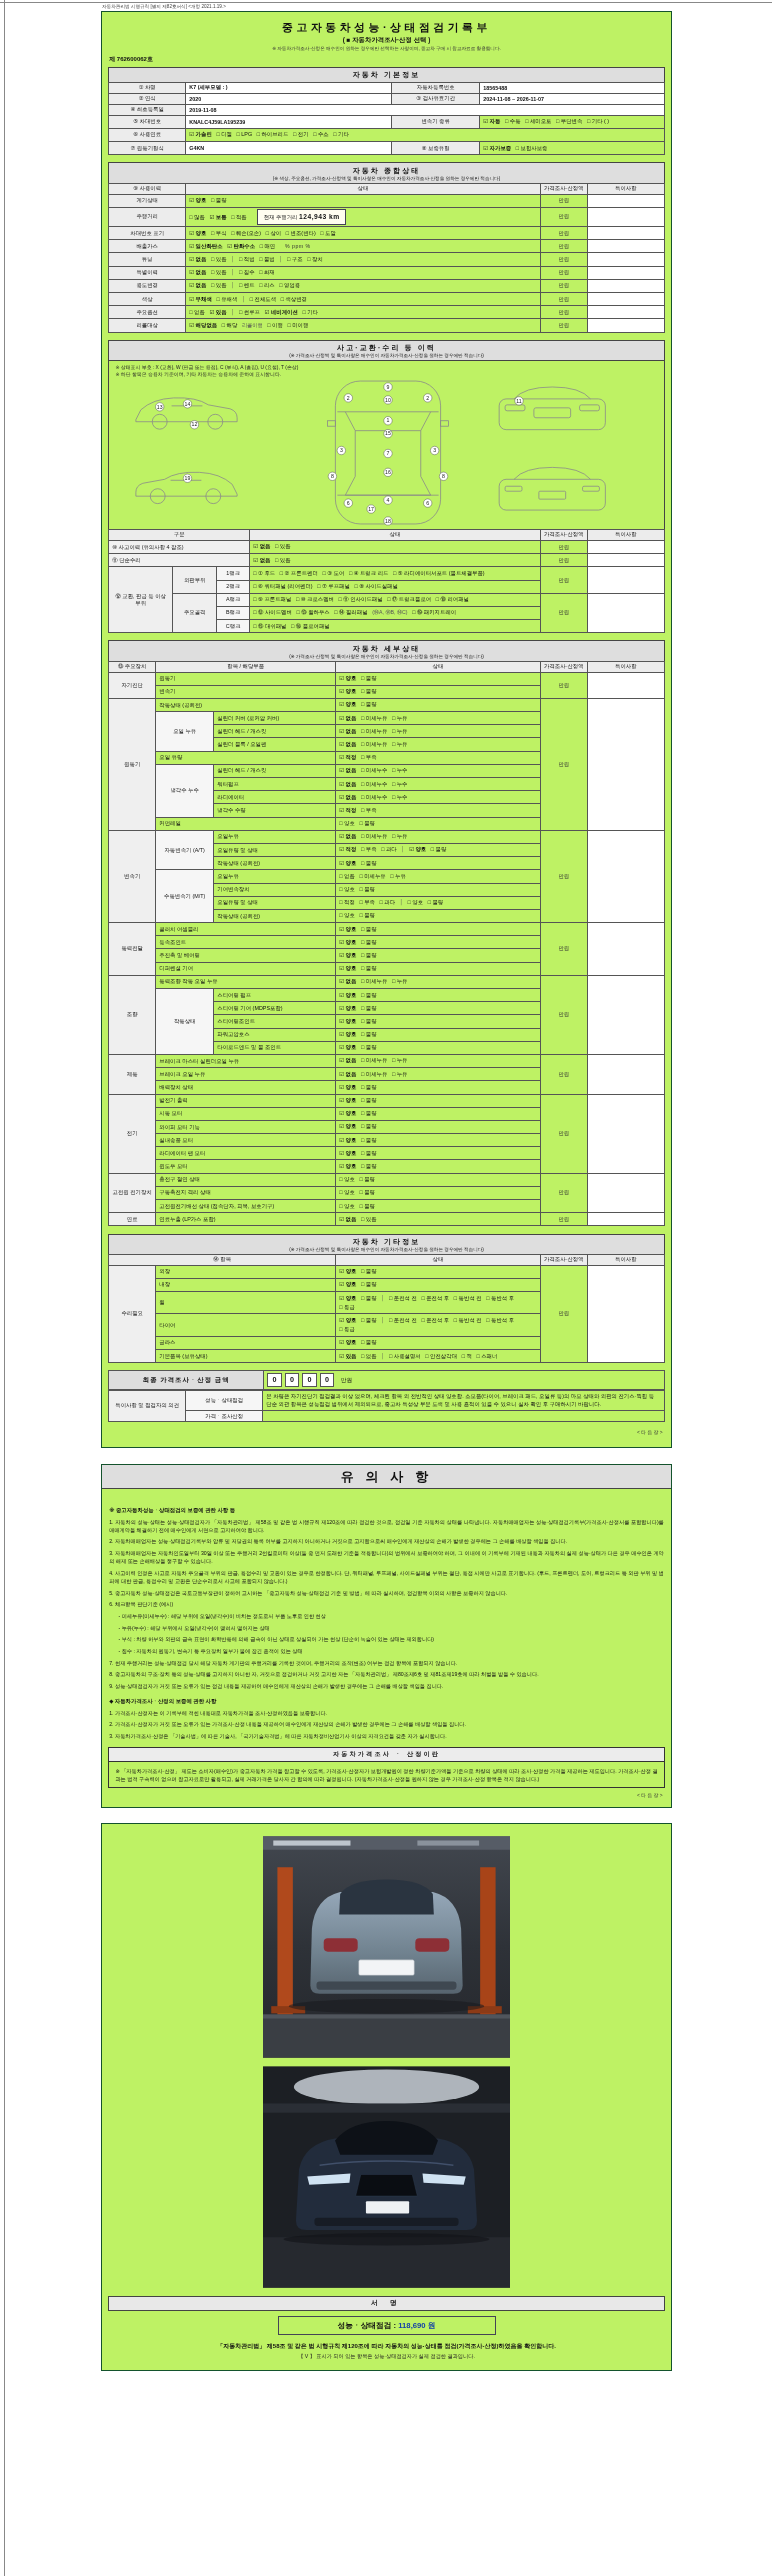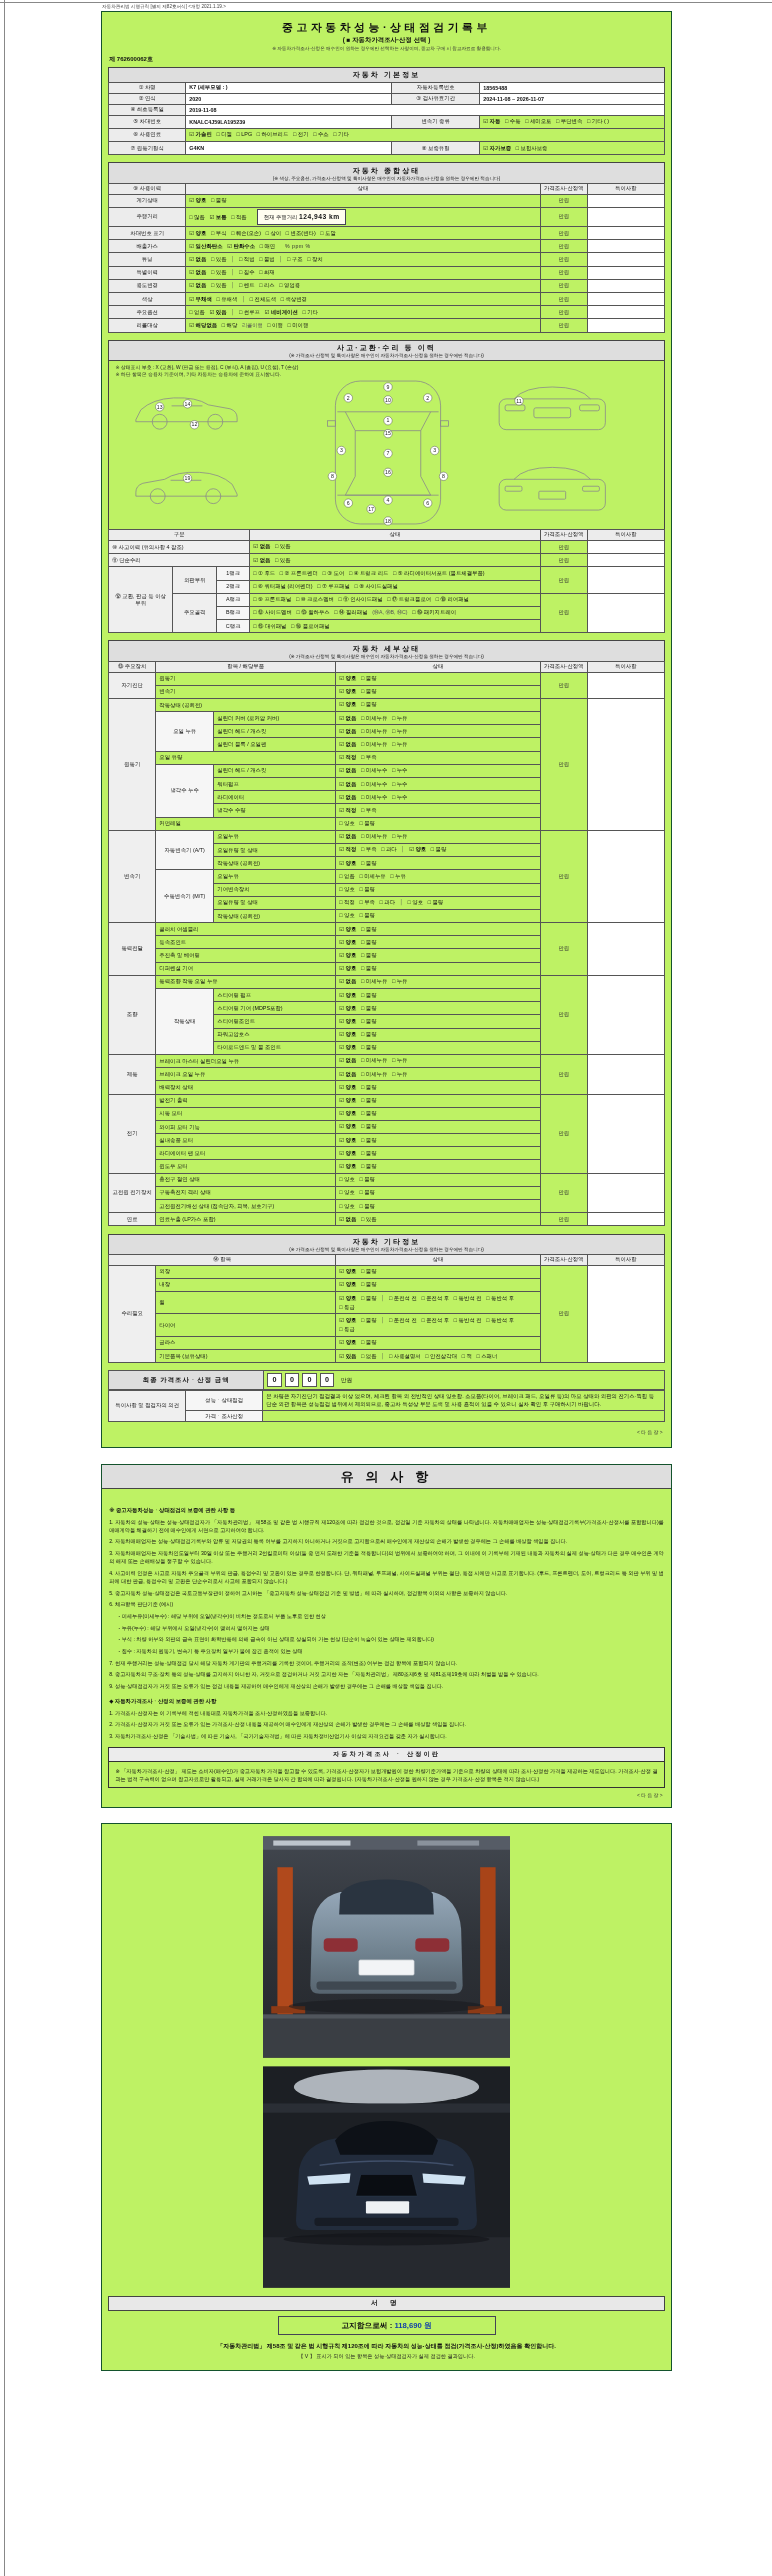--- a/index.html
+++ b/index.html
@@ -767,20 +767,20 @@
         <path d="M190,210 L290,210 L300,252 L180,252 Z" fill="#0a0d12" stroke="#2e3a4e"></path>
         <rect x="200" y="262" width="84" height="24" rx="2" fill="#eef1f4"></rect>
         <rect x="100" y="294" width="280" height="16" rx="6" fill="#171c25"></rect>
         <rect y="332" width="480" height="98" fill="#26292f"></rect>
         <ellipse cx="240" cy="336" rx="200" ry="12" fill="#101317" opacity="0.6"></ellipse>
       </svg>
     </div>
 
     <div class="signband">서 명</div>
     <div class="premium">
-      <span>고지함으로써 :</span>
+      <span>성능ㆍ상태점검 :</span>
       <span class="blue">118,690 원</span>
     </div>
     <div class="sline1">「자동차관리법」 제58조 및 같은 법 시행규칙 제120조에 따라 자동차의 성능·상태를 점검(가격조사·산정)하였음을 확인합니다.</div>
     <div class="sline2">【 V 】 표시가 되어 있는 항목은 성능·상태점검자가 실제 점검한 결과입니다.</div>
   </div>
 </div>
 
 
 </body></html>

